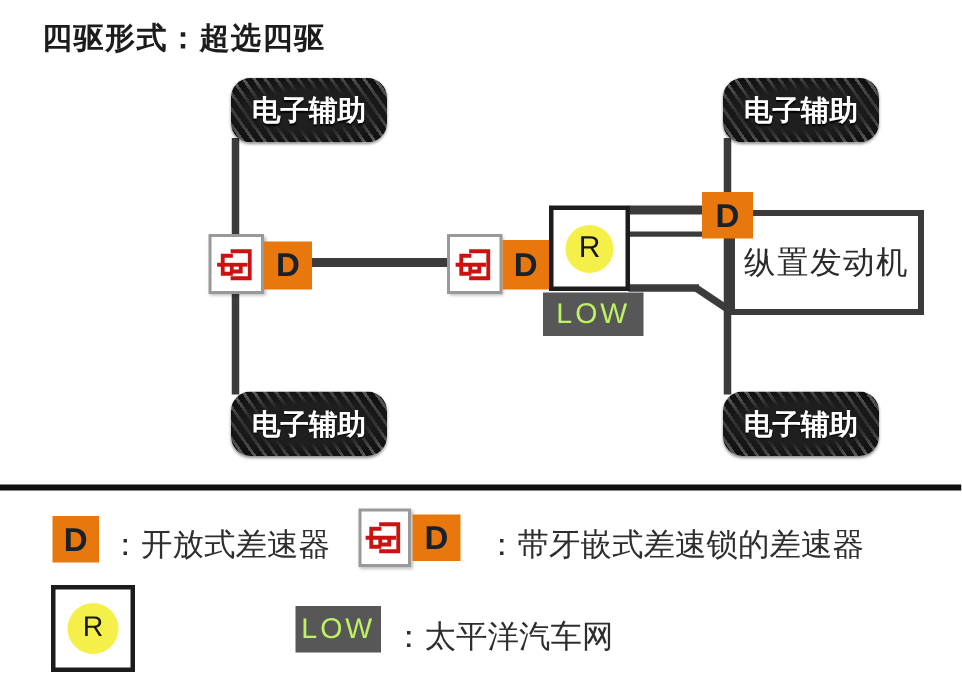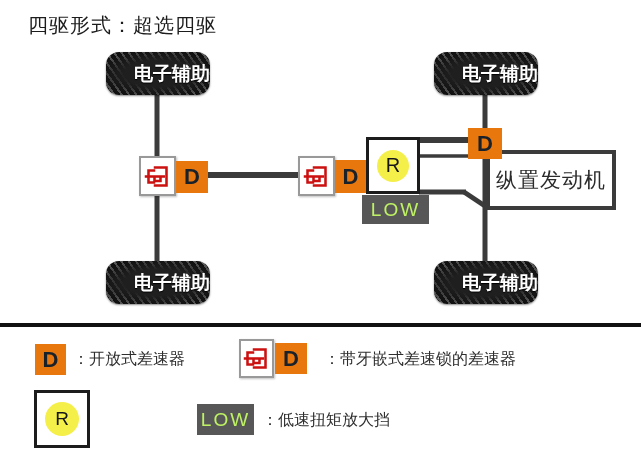--- a/index.html
+++ b/index.html
@@ -2,48 +2,48 @@
 <html style="--orange: #E8770D; --red: #CC1111; --yellow: #F5EF4A; --low-gray: #575757; --line: #3B3B3B;"><head>
 <meta charset="utf-8">
 <style>
   :root{
     --orange:#E8770D; --red:#CC1111; --yellow:#F5EF4A; --low-gray:#575757; --line:#3B3B3B;
   }
   *{margin:0;padding:0;box-sizing:border-box;}
   body{background:#fff;font-family:"Liberation Sans","DejaVu Sans",sans-serif;}
   #stage{position:relative;width:641px;height:460px;background:#fff;overflow:hidden;}
 
-  .page-title{position:absolute;left:28px;top:12px;font-size:20px;font-weight:normal;color:#1c1c1c;letter-spacing:1px;}
+  .page-title{position:absolute;left:28px;top:12px;font-size:20px;font-weight:bold;color:#1c1c1c;letter-spacing:1px;}
 
   svg.lines{position:absolute;left:0;top:0;z-index:1;}
 
   .tire{position:absolute;width:104px;height:43px;border-radius:13px;z-index:3;
     background:
       radial-gradient(ellipse 62% 58% at 50% 50%, #1f1f1f 52%, rgba(31,31,31,0) 100%),
       repeating-linear-gradient(55deg,#565656 0 2px,#101010 2px 6px);
     box-shadow:0 1px 2px rgba(0,0,0,.45);
-    display:flex;align-items:center;justify-content:flex-end;}
+    display:flex;align-items:center;justify-content:center;margin-left:48px;}
   .tire span{color:#fff;font-size:19px;font-weight:bold;text-shadow:0 1px 1px #000;}
 
   .lockbox{position:absolute;background:#fff;border:2px solid #999;z-index:4;
     display:flex;align-items:center;justify-content:center;box-shadow:1px 1px 2px rgba(0,0,0,.25);}
   .dbox{position:absolute;background:var(--orange);z-index:4;display:flex;align-items:center;justify-content:center;
     color:#19212b;font-size:22px;font-weight:600;}
   .rbox{position:absolute;background:#fff;border:3px solid #1c1c1c;z-index:4;
     display:flex;align-items:center;justify-content:center;}
   .rbadge{width:32px;height:32px;border-radius:50%;background:var(--yellow);
     display:flex;align-items:center;justify-content:center;font-size:20px;color:#16161a;font-weight:500;}
   .lowbox{position:absolute;background:var(--low-gray);z-index:4;display:flex;align-items:center;justify-content:center;
     color:#bef264;font-size:19px;letter-spacing:2px;font-weight:500;}
   .enginebox{position:absolute;background:#fff;border:4px solid var(--line);z-index:2;
     display:flex;align-items:center;justify-content:center;font-size:21px;color:#2b2b2b;letter-spacing:1px;}
 
   .divider{position:absolute;left:0;top:323px;width:641px;height:4px;background:#111;}
 
-  .legend-desc{position:absolute;font-size:16px;color:#2e2e2e;z-index:4;}
+  .legend-desc{position:absolute;font-size:21px;color:#2e2e2e;z-index:4;}
   .watermark{position:absolute;right:8px;bottom:6px;text-align:right;line-height:1.2;z-index:5;}
   .watermark .w1{font-size:12px;color:#c9c9c9;}
   .watermark .w2{font-size:8px;color:#d8d8d8;}
 </style>
 </head>
 <body>
 
 <div id="stage">
 
   <div class="page-title">四驱形式：超选四驱</div>
@@ -64,21 +64,21 @@
   <div class="tire" style="left:106px;top:261px">
       <span>电子辅助</span>
     </div>
   <div class="tire" style="left:434px;top:52px">
       <span>电子辅助</span>
     </div>
   <div class="tire" style="left:434px;top:261px">
       <span>电子辅助</span>
     </div>
 
-  <div class="enginebox" style="left:486px;top:150px;width:130px;height:60px">纵置发动机</div>
+  <div class="enginebox" style="left:486px;top:140px;width:130px;height:70px">纵置发动机</div>
 
   <div class="lockbox" style="left:139px;top:156px;width:37px;height:40px">
     <svg width="27" height="31" viewBox="0 0 36 40">
       <path d="M1 20 H28" stroke="#CC1111" stroke-width="3.4" fill="none"></path>
       <path d="M15 12 H6 V28 H15" stroke="#CC1111" stroke-width="3.4" fill="none"></path>
       <path d="M13 8 H30 V32 H13" stroke="#CC1111" stroke-width="3.4" fill="none"></path>
       <path d="M14 20 V26 H22 V20" stroke="#CC1111" stroke-width="3.4" fill="none"></path>
     </svg>
   </div>
   <div class="dbox" style="left:176px;top:161px;width:32px;height:32px">D</div>
@@ -114,16 +114,16 @@
     </svg>
   </div>
   <div class="dbox" style="left:275px;top:343px;width:32px;height:31px">D</div>
   <div class="legend-desc" style="left:324px;top:349px">：带牙嵌式差速锁的差速器</div>
 
   <div class="rbox" style="left:34px;top:390px;width:56px;height:58px">
     <div class="rbadge" style="width:34px;height:34px;font-size:19px">R</div>
   </div>
 
   <div class="lowbox" style="left:197px;top:404px;width:57px;height:31px">LOW</div>
-  <div class="legend-desc" style="left:262px;top:410px">：低速扭矩放大挡</div>
+  <div class="legend-desc" style="left:262px;top:410px">：太平洋汽车网</div>
 
 
 </div>
 
 </body></html>

